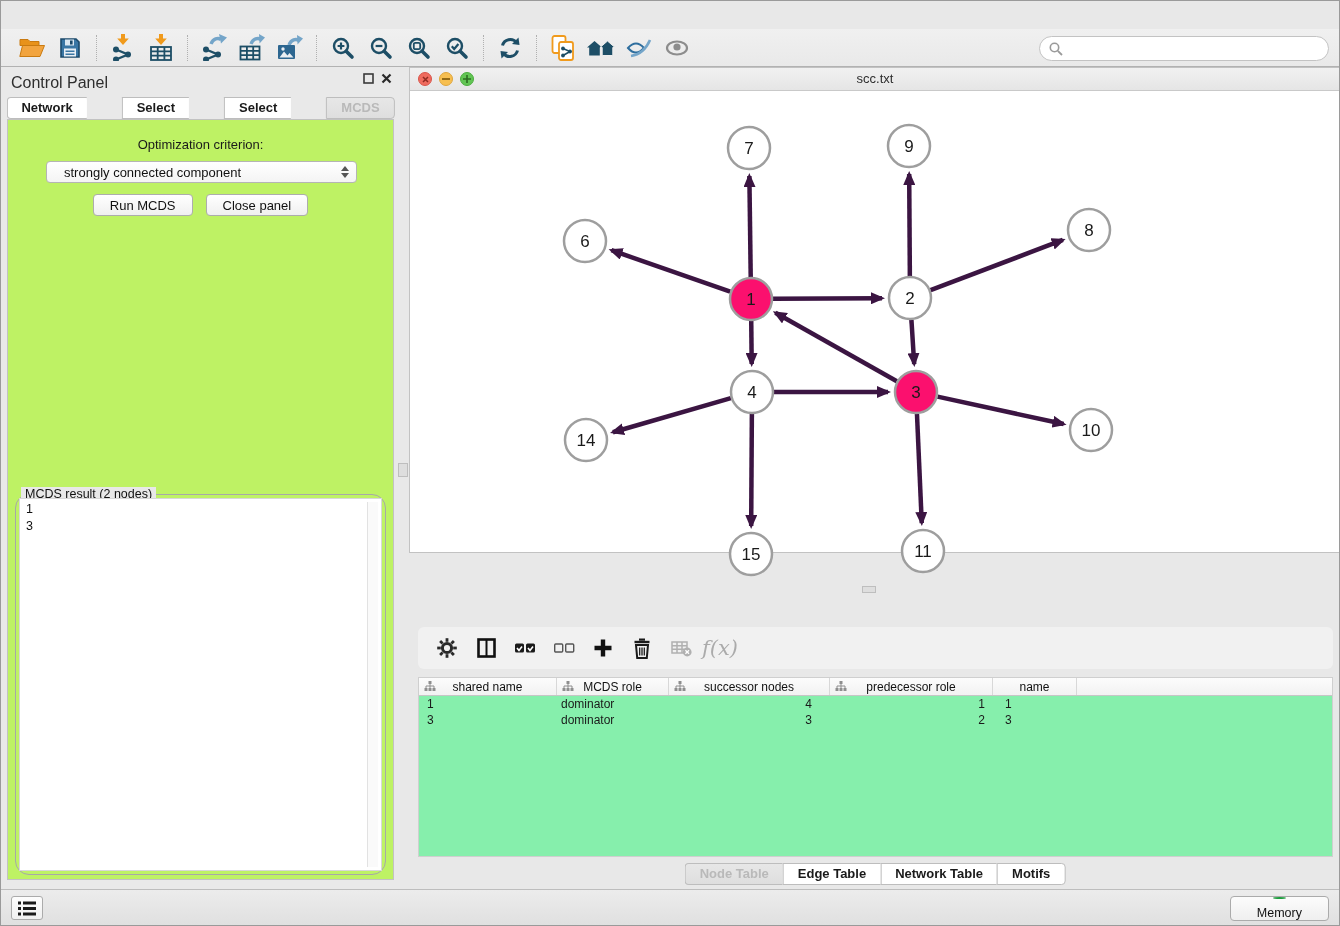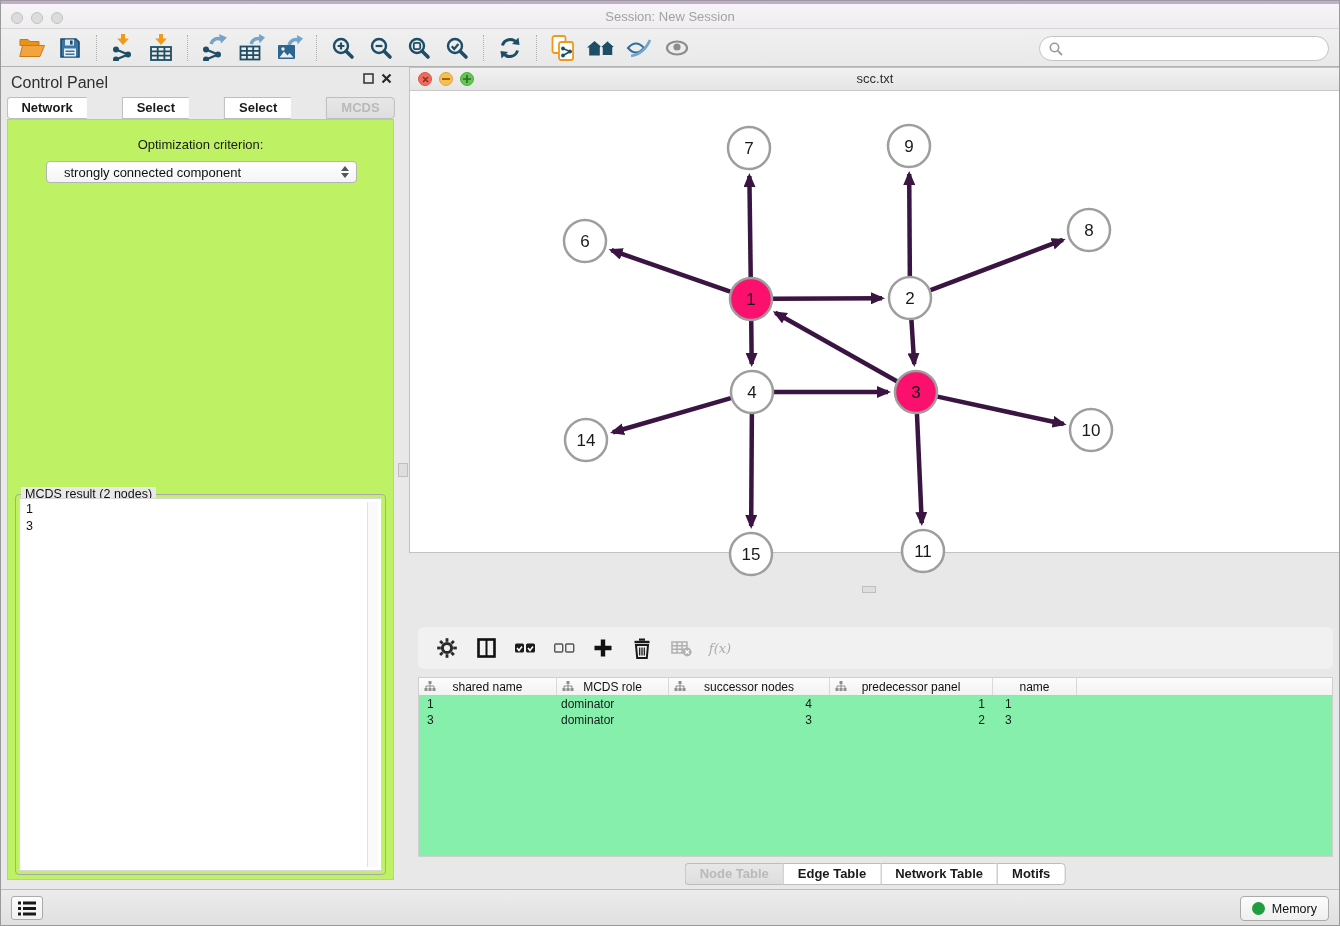--- a/index.html
+++ b/index.html
@@ -46,21 +46,21 @@
   .criterion { position:absolute; top:41px; left:38px; width:311px; height:22px;
                background:linear-gradient(#FFFFFF,#F4F4F4); border:1px solid #B5B5B5; border-radius:4px;
                display:flex; align-items:center; font-size:13px; padding-left:17px; color:#111; }
   .stepper { margin-left:auto; margin-right:7px; display:flex; flex-direction:column; gap:2px; }
   .tri-up { width:0; height:0; border-left:4px solid transparent; border-right:4px solid transparent; border-bottom:5px solid #555; }
   .tri-dn { width:0; height:0; border-left:4px solid transparent; border-right:4px solid transparent; border-top:5px solid #555; }
   .cp-buttons { position:absolute; top:74px; left:0; right:0; display:flex; justify-content:center; gap:13px; }
   .push-btn { height:22px; padding:0 16px; font-size:13px; color:#111;
               background:linear-gradient(#FFFFFF,#F0F0F0); border:1px solid #ADADAD; border-radius:4px; }
   .result-fs { position:absolute; left:7px; right:7px; top:374px; bottom:4px;
-               border:1px solid #A8A8A8; border-radius:4px; }
+               border:1px solid #A8A8A8; border-radius:14px; }
   .result-legend { position:absolute; top:-8px; left:5px; background:#E8E8E8; padding:0 4px; font-size:12.5px; color:#111; }
   .result-box { position:absolute; inset:3px; background:#fff; border:1px solid #D8D8D8;
                 font-size:12.5px; line-height:17px; padding:2px 6px; color:#111; }
   .result-scroll { position:absolute; top:3px; bottom:3px; right:3px; width:11px;
                    background:#FAFAFA; border-left:1px solid #E2E2E2; }
 
   
   .net-window { position:absolute; left:408px; top:66px; width:932px; height:486px;
                 background:#fff; border:1px solid #C2C2C2; }
   .net-titlebar { position:absolute; top:0; left:0; right:0; height:23px;
@@ -77,58 +77,50 @@
   .grip { position:absolute; background:#DEDEDE; border:1px solid #BEBEBE; }
   .grip-v { left:397px; top:462px; width:10px; height:14px; }
   .grip-h { left:861px; top:585px; width:14px; height:7px; }
 
   
   .table-panel { position:absolute; left:408px; top:596px; width:932px; bottom:36px; background:#E8E8E8; }
   .tp-toolbar { position:absolute; top:30px; left:9px; right:8px; height:42px;
                 background:#F1F1F1; border-radius:6px; display:flex; align-items:center;
                 padding-left:18px; gap:17px; }
   .tp-ic { width:22px; height:22px; display:flex; align-items:center; justify-content:center; }
-  .fx { font-family:"DejaVu Serif", serif; font-style:italic; font-size:13px; color:#ABABAB; }
+  .fx { font-family:"DejaVu Serif", serif; font-style:italic; font-size:21px; color:#ABABAB; }
   .grid-table { position:absolute; top:80px; left:9px; right:8px; bottom:32px; background:#86efac;
                 border:1px solid #CFCFCF; }
   .thead { display:flex; height:18px; background:linear-gradient(#FCFCFC,#F2F2F2);
            border-bottom:1px solid #C6C6C6; font-size:12px; color:#111; }
   .th { position:relative; display:flex; align-items:center; justify-content:center;
         border-right:1px solid #D8D8D8; height:100%; }
   .th svg { position:absolute; left:5px; top:3px; }
   .trow { display:flex; height:16px; font-size:12px; color:#1A1A1A; align-items:center; }
   .td { height:100%; display:flex; align-items:center; }
   .al { padding-left:8px; justify-content:flex-start; }
   .ar { justify-content:flex-end; padding-right:18px; }
   .tp-tabs { bottom:4px; top:auto; left:50%; transform:translateX(-50%); position:absolute; display:flex; }
 
   
   .statusbar { position:absolute; left:0; right:0; bottom:0; height:36px;
                background:linear-gradient(#ECECEC,#E0E0E0); border-top:1px solid #BDBDBD; }
   .sb-left-btn { position:absolute; left:10px; top:6px; width:32px; height:24px;
                  background:linear-gradient(#FDFDFD,#F0F0F0); border:1px solid #ABABAB; border-radius:3px;
                  display:flex; align-items:center; justify-content:center; }
-  .memory-btn { position:absolute; right:10px; top:6px; height:25px; padding:0 11px;
+  .memory-btn { position:absolute; right:10px; top:6px; height:25px; padding:0 26px;
                 background:linear-gradient(#FCFCFC,#EFEFEF); border:1px solid #ABABAB; border-radius:4px;
-                display:flex; align-items:center; gap:7px; font-size:12.5px; color:#111; }
+                display:flex; align-items:center; gap:7px; font-size:12.5px; color:#111;flex-direction:column; }
   .mem-dot { width:13px; height:13px; border-radius:50%; background:#1F9D3F; }
 </style>
 </head>
 <body>
 
 <div class="window">
 
-  <div class="titlebar">
-    <div class="mac-dots">
-      <span class="mac-dot"></span>
-      <span class="mac-dot"></span>
-      <span class="mac-dot"></span>
-    </div>
-    <div class="win-title">Session: New Session</div>
-  </div>
 
   <div class="toolbar">
     <div class="tb-btn">
       <svg width="26" height="21" viewBox="0 0 26 21">
         <path d="M1 2.5h8l2 2h9v4H1z" fill="#E8921A" stroke="#C97A10"></path>
         <path d="M3.5 8.5h22l-4.5 11H0.8z" fill="#F2A43E" stroke="#C97A10"></path>
       </svg>
     </div>
     <div class="tb-btn">
       <svg width="22" height="22" viewBox="0 0 22 22">
@@ -284,20 +276,24 @@
       <div class="seg selected">MCDS</div>
     </div>
     <div class="cp-body">
       <div class="opt-label">Optimization criterion:</div>
       <div class="criterion">
         <span>strongly connected component</span>
         <span class="stepper">
           <span class="tri-up"></span>
             <span class="tri-dn"></span>
         </span>
+      </div>
+      <div class="cp-buttons">
+        <button class="push-btn">Run MCDS</button>
+        <button class="push-btn">Close panel</button>
       </div>
       <div class="result-fs">
         <span class="result-legend">MCDS result (2 nodes)</span>
         <div class="result-box">
           <div>1</div>
           <div>3</div>
           <div class="result-scroll"></div>
         </div>
       </div>
     </div>
@@ -501,21 +497,21 @@
         <div class="th" style="width:163px">
           <svg width="12" height="11" viewBox="0 0 12 11">
             <g fill="#8E8E8E">
                 <rect x="4.5" y="0" width="3" height="3"></rect>
                 <rect x="0.5" y="7" width="3" height="3"></rect>
                 <rect x="4.5" y="7" width="3" height="3"></rect>
                 <rect x="8.5" y="7" width="3" height="3"></rect>
               </g>
             <path d="M6 3v2M6 5H2v2M6 5h4v2M6 5v2" stroke="#8E8E8E" fill="none"></path>
           </svg>
-          <span>predecessor panel</span>
+          <span>predecessor role</span>
         </div>
         <div class="th" style="width:84px">
           <span>name</span>
         </div>
         <div class="th" style="flex:1; border-right:none"></div>
       </div>
       <div class="trow">
         <div class="td al" style="width:138px">1</div>
         <div class="td al" style="width:112px; padding-left:4px">dominator</div>
         <div class="td ar" style="width:161px">4</div>

